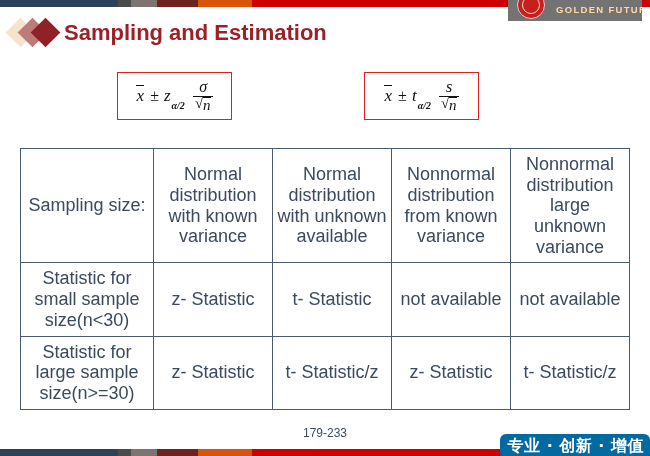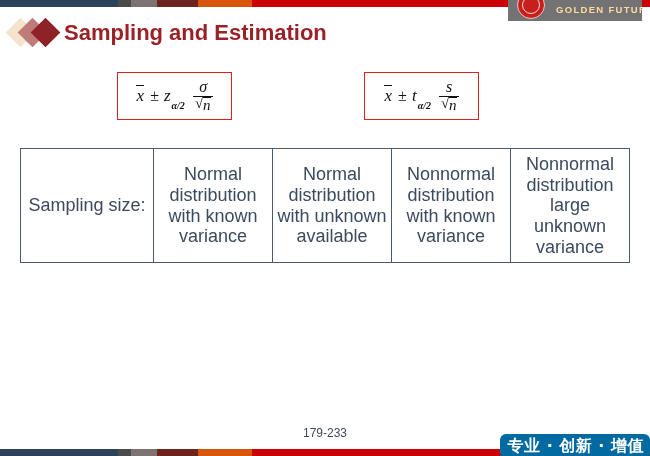--- a/index.html
+++ b/index.html
@@ -335,22 +335,36 @@
       <col class="col-data">
       <col class="col-data">
       <col class="col-data">
       <col class="col-data">
   </colgroup>
   <tbody>
     <tr class="row-head">
       <td>Sampling size:</td>
       <td>Normal distribution with known variance</td>
       <td>Normal distribution with unknown available</td>
-      <td>Nonnormal distribution with known variance</td>
+      <td>Nonnormal distribution from known variance</td>
       <td>Nonnormal distribution large unknown variance</td>
+    </tr>
+    <tr class="row-body">
+      <td class="cell-rowlabel">Statistic for small sample size(n&lt;30)</td>
+      <td>z- Statistic</td>
+      <td>t- Statistic</td>
+      <td>not available</td>
+      <td>not available</td>
+    </tr>
+    <tr class="row-body">
+      <td class="cell-rowlabel">Statistic for large sample size(n&gt;=30)</td>
+      <td>z- Statistic</td>
+      <td>t- Statistic/z</td>
+      <td>z- Statistic</td>
+      <td>t- Statistic/z</td>
     </tr>
   </tbody>
 </table>
 
 <div class="page-number">179-233</div>
 
 <div class="colorbar bottom">
   <span class="seg-navy"></span>
   <span class="seg-dgray"></span>
   <span class="seg-gray"></span>

